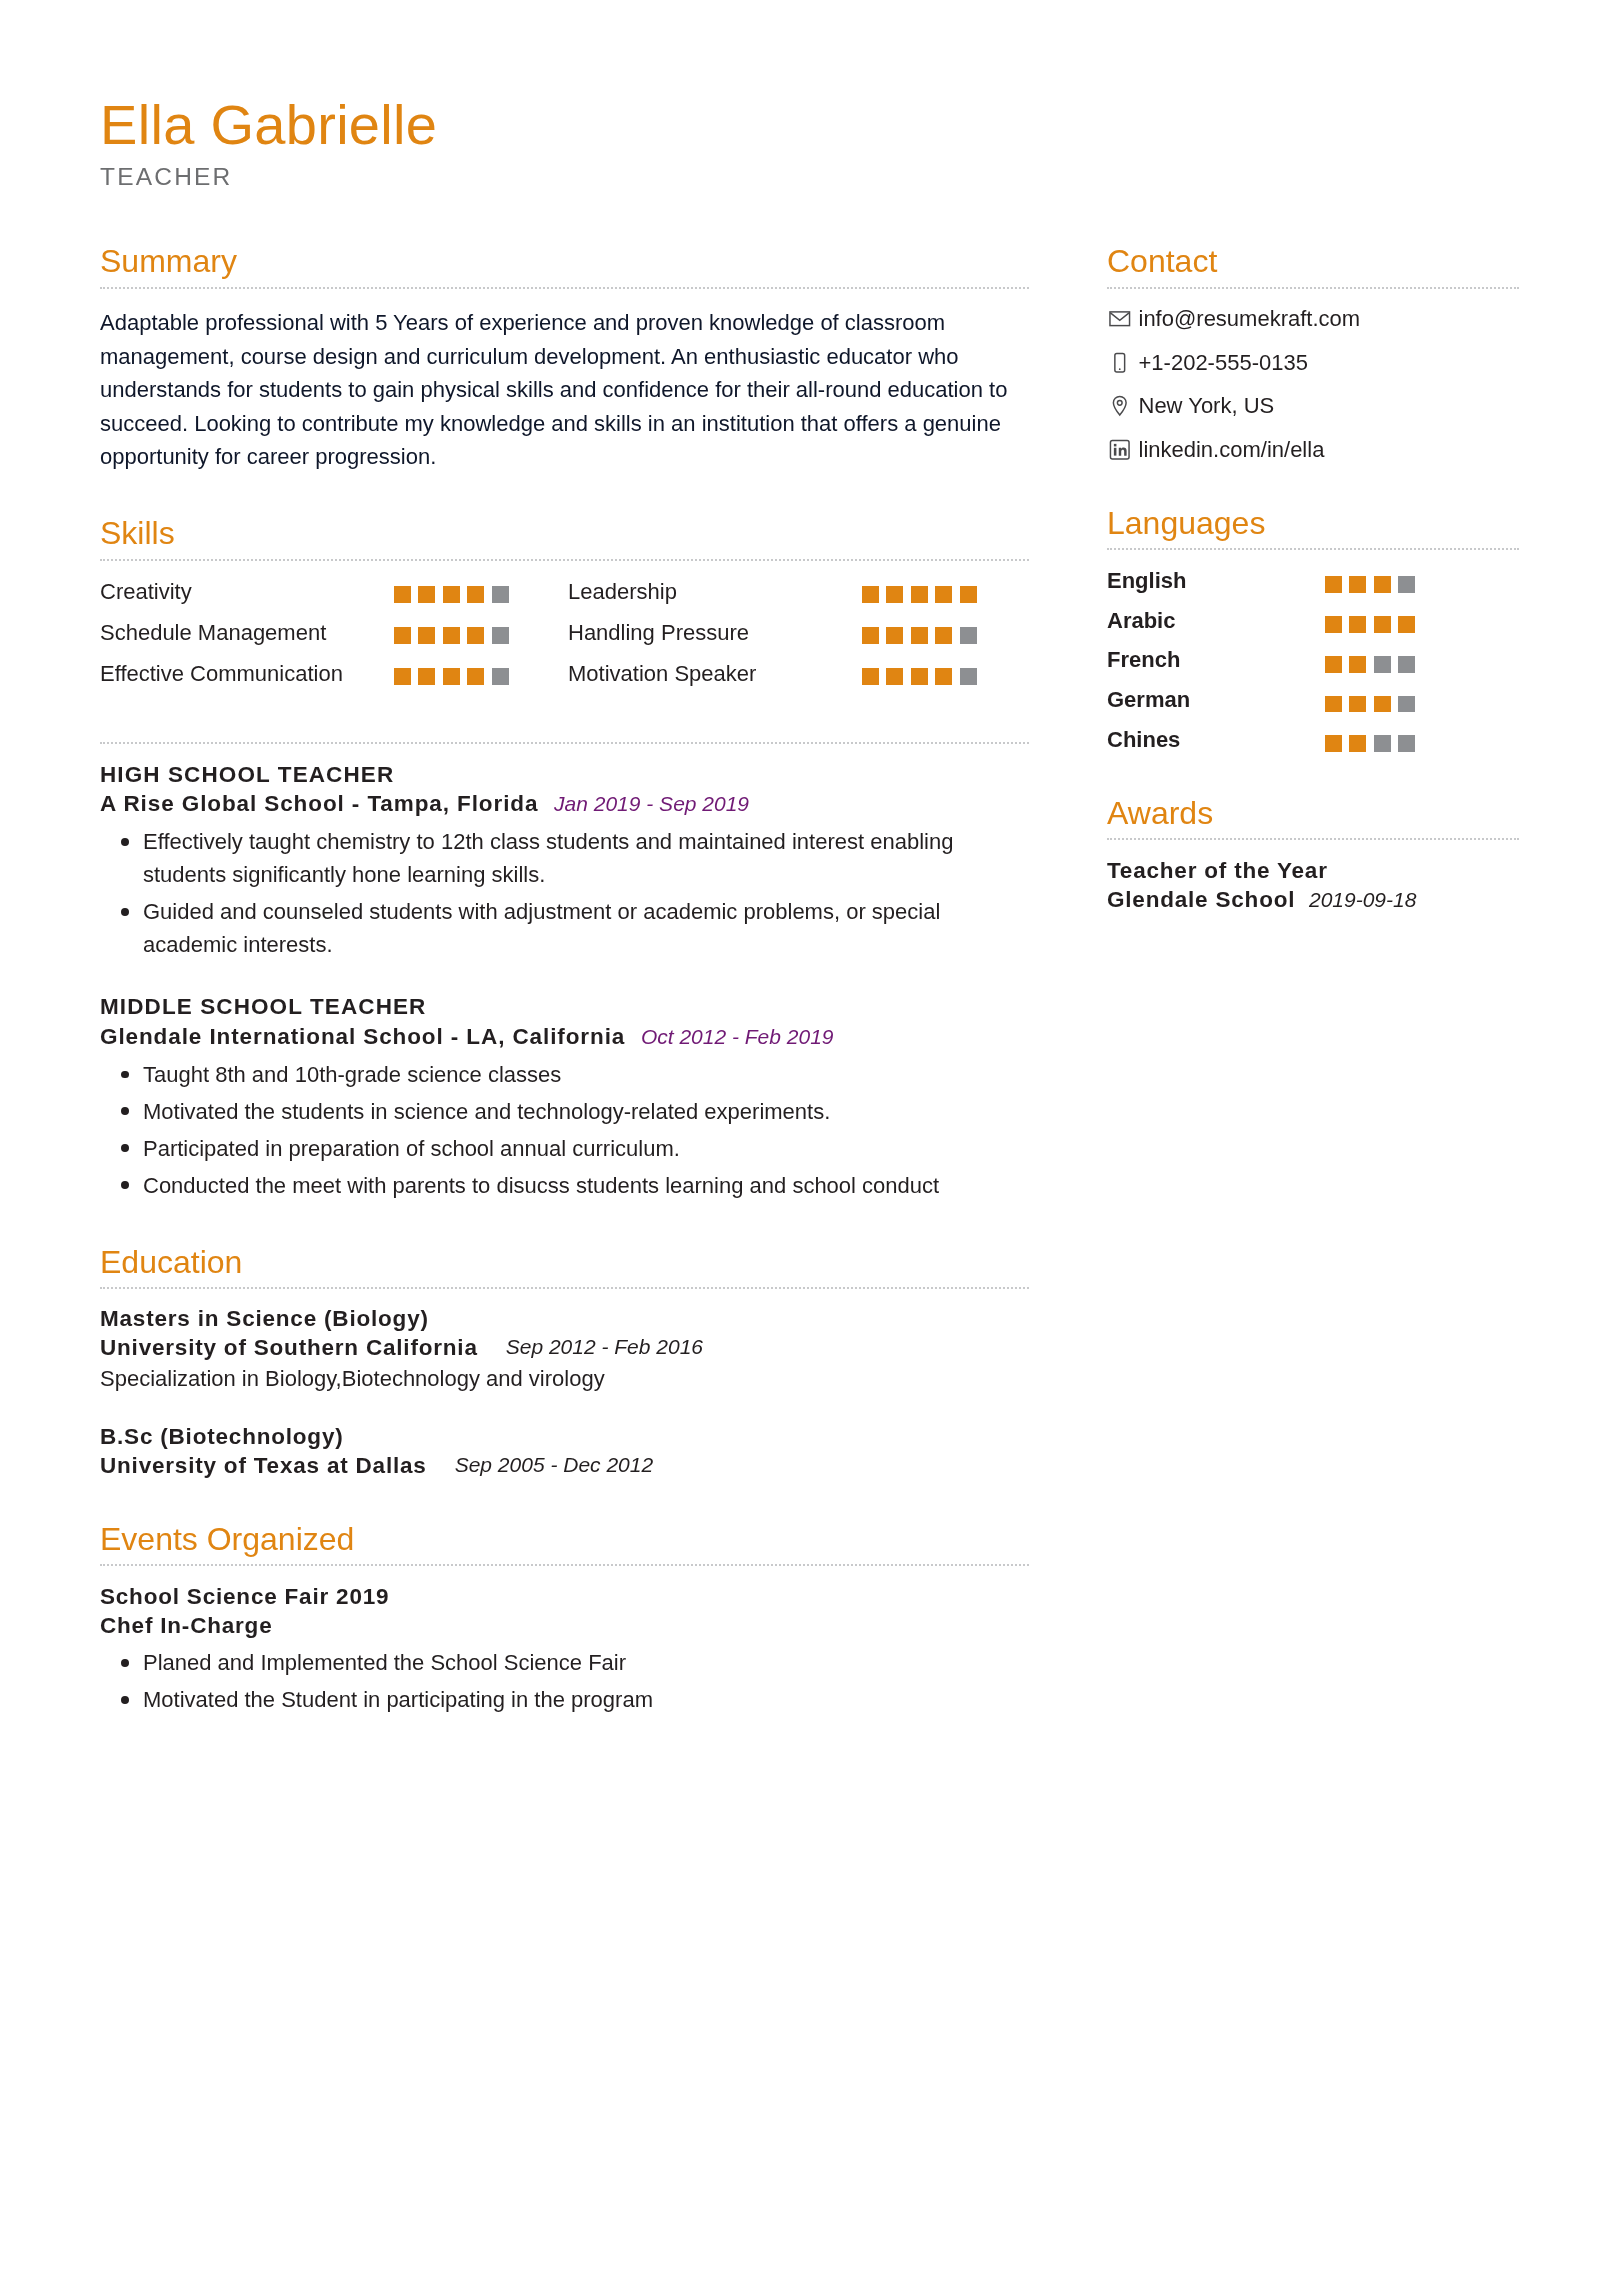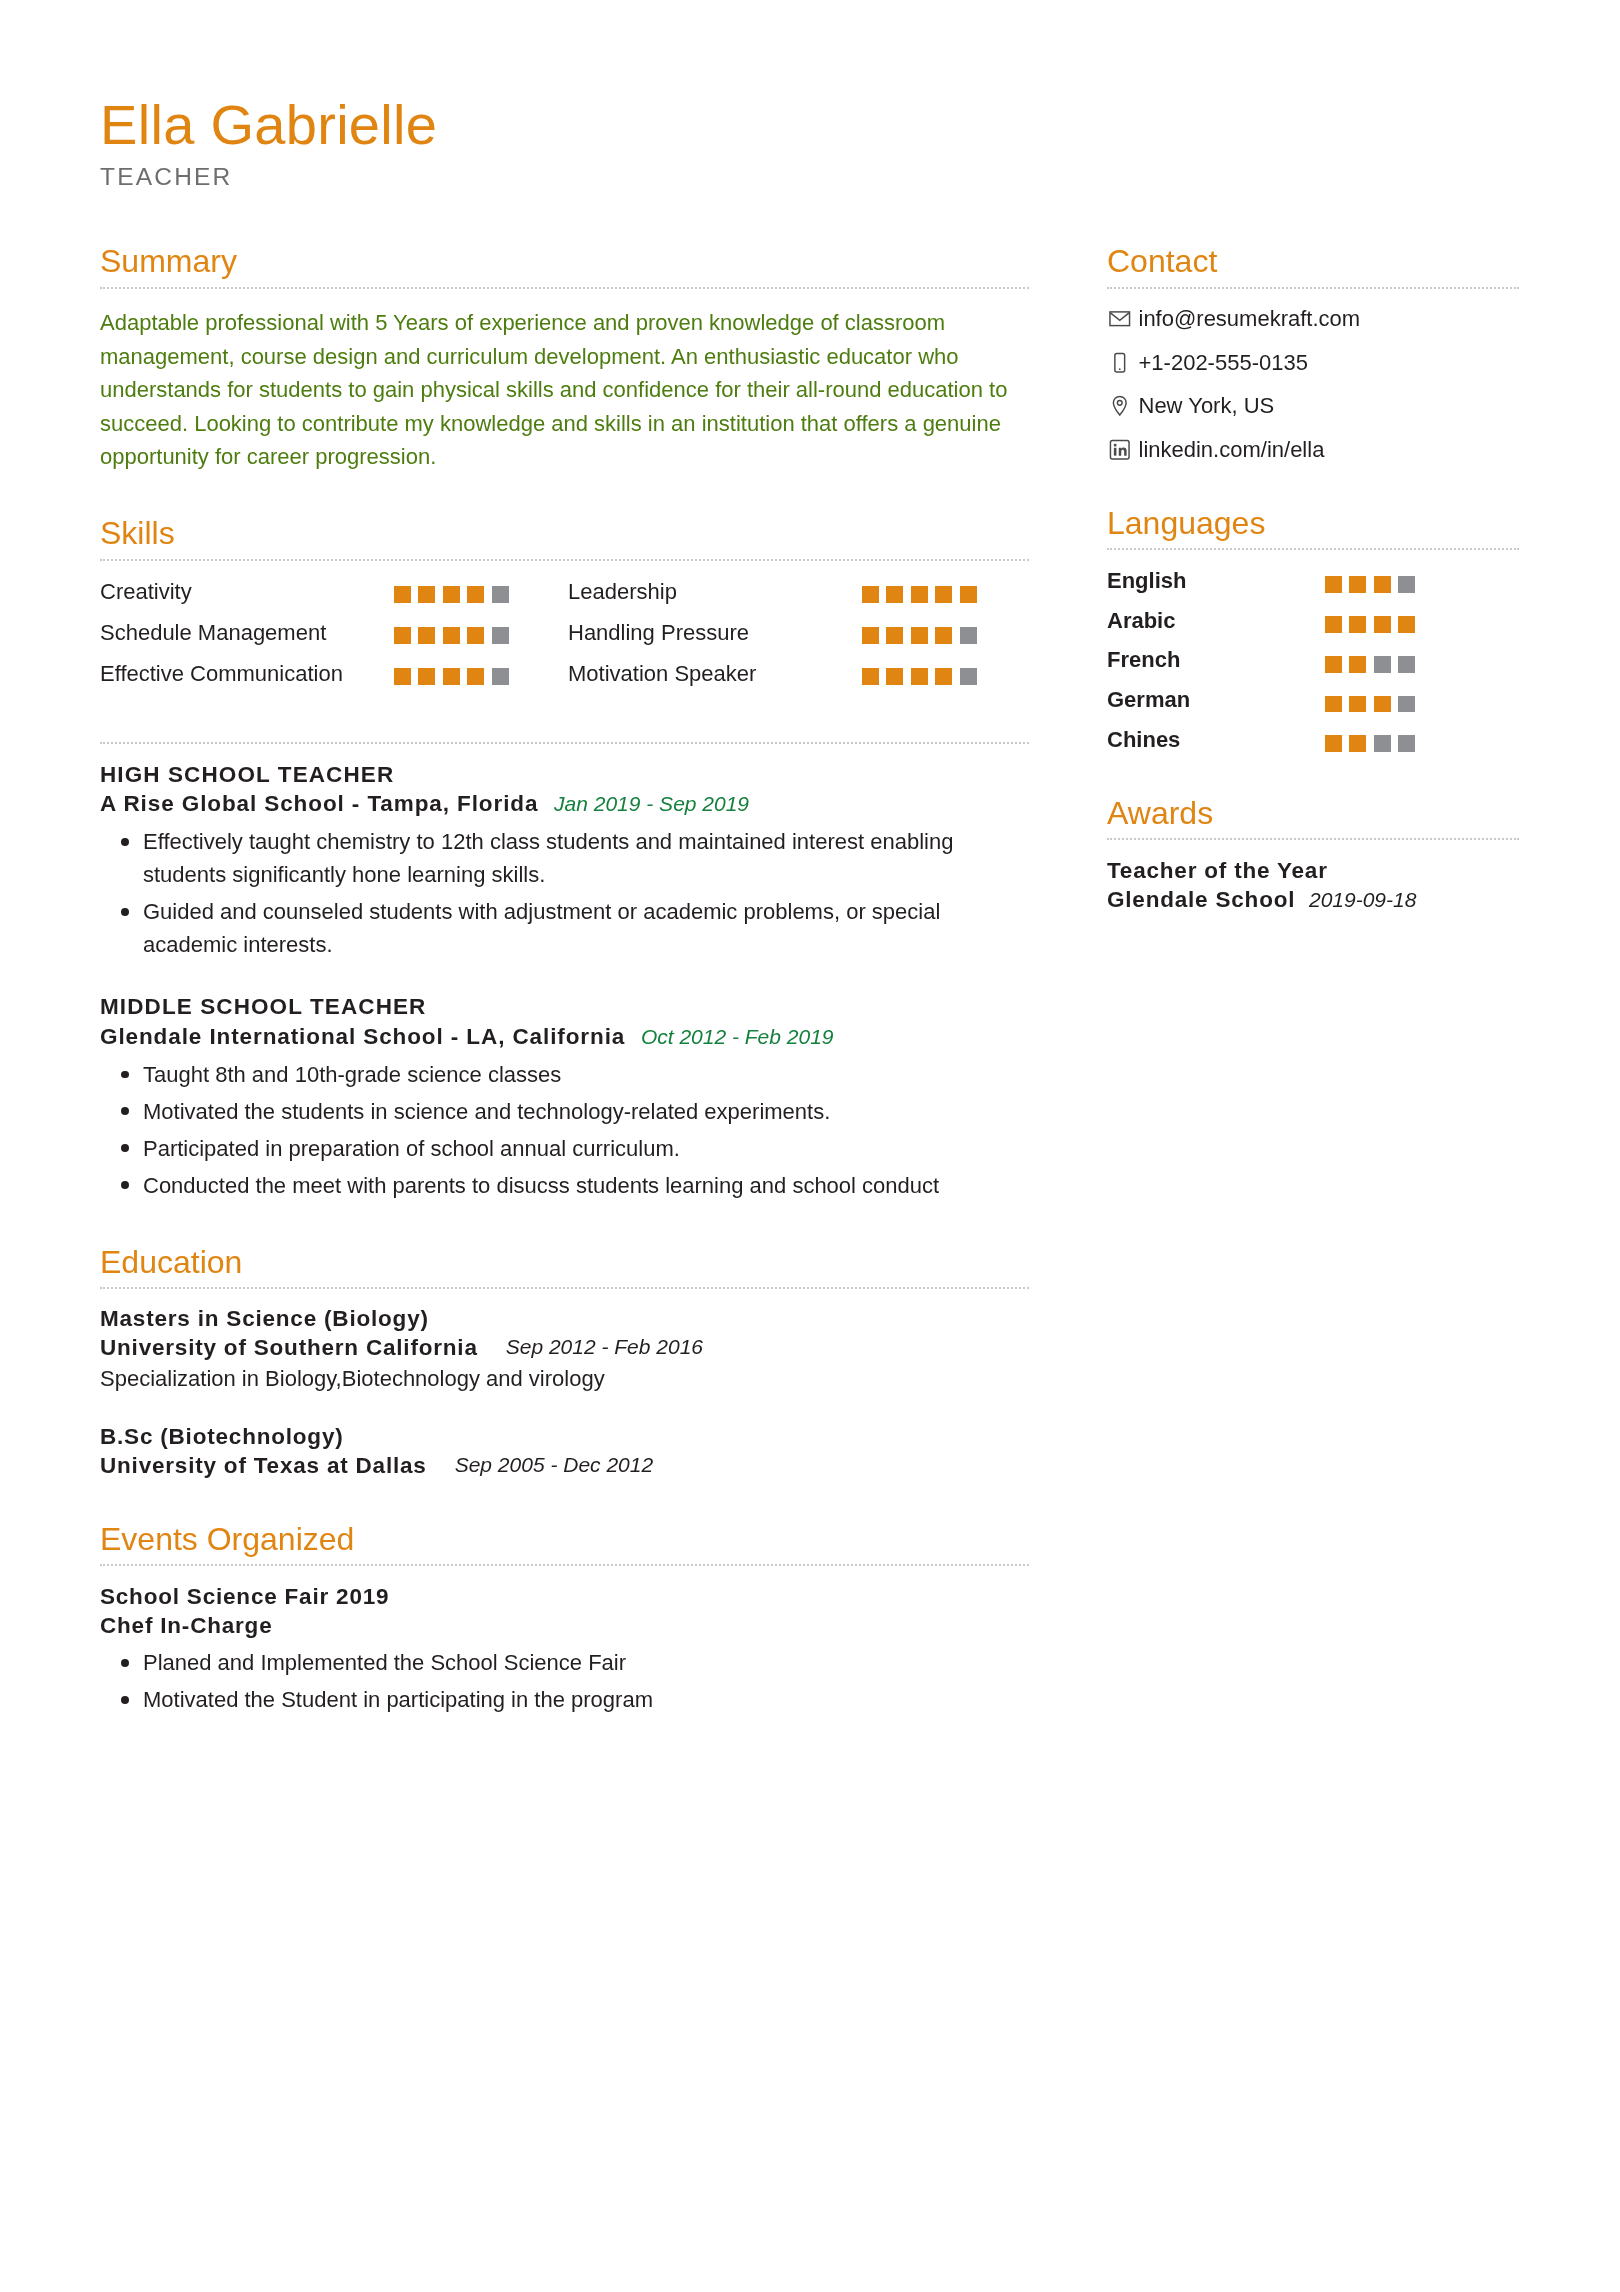--- a/index.html
+++ b/index.html
@@ -55,21 +55,21 @@
   }
   .sec-rule {
     border-top: 2px dotted #c8c9cb;
     margin-bottom: 17.6px;
   }
   .section { margin-bottom: 41px; }
 
   .summary-text {
     font-size: 22px;
     line-height: 1.52;
-    color: #4d7c0f;
+    color: #0f172a;
   }
 
   
   .skills-grid {
     display: flex;
     gap: 7px;
   }
   .skill-col { width: 465px; }
   .skill-row {
     display: flex;
@@ -111,21 +111,21 @@
     margin-bottom: 7.8px;
   }
   .job-org {
     font-size: 22.5px;
     font-weight: bold;
     letter-spacing: 0.9px;
   }
   .job-dates {
     font-size: 21px;
     font-style: italic;
-    color: #15803d;
+    color: #701a75;
   }
   ul.bullets {
     margin: 0;
     padding-left: 43px;
     list-style: none;
   }
   ul.bullets li {
     position: relative;
     font-size: 22px;
     line-height: 1.5;

